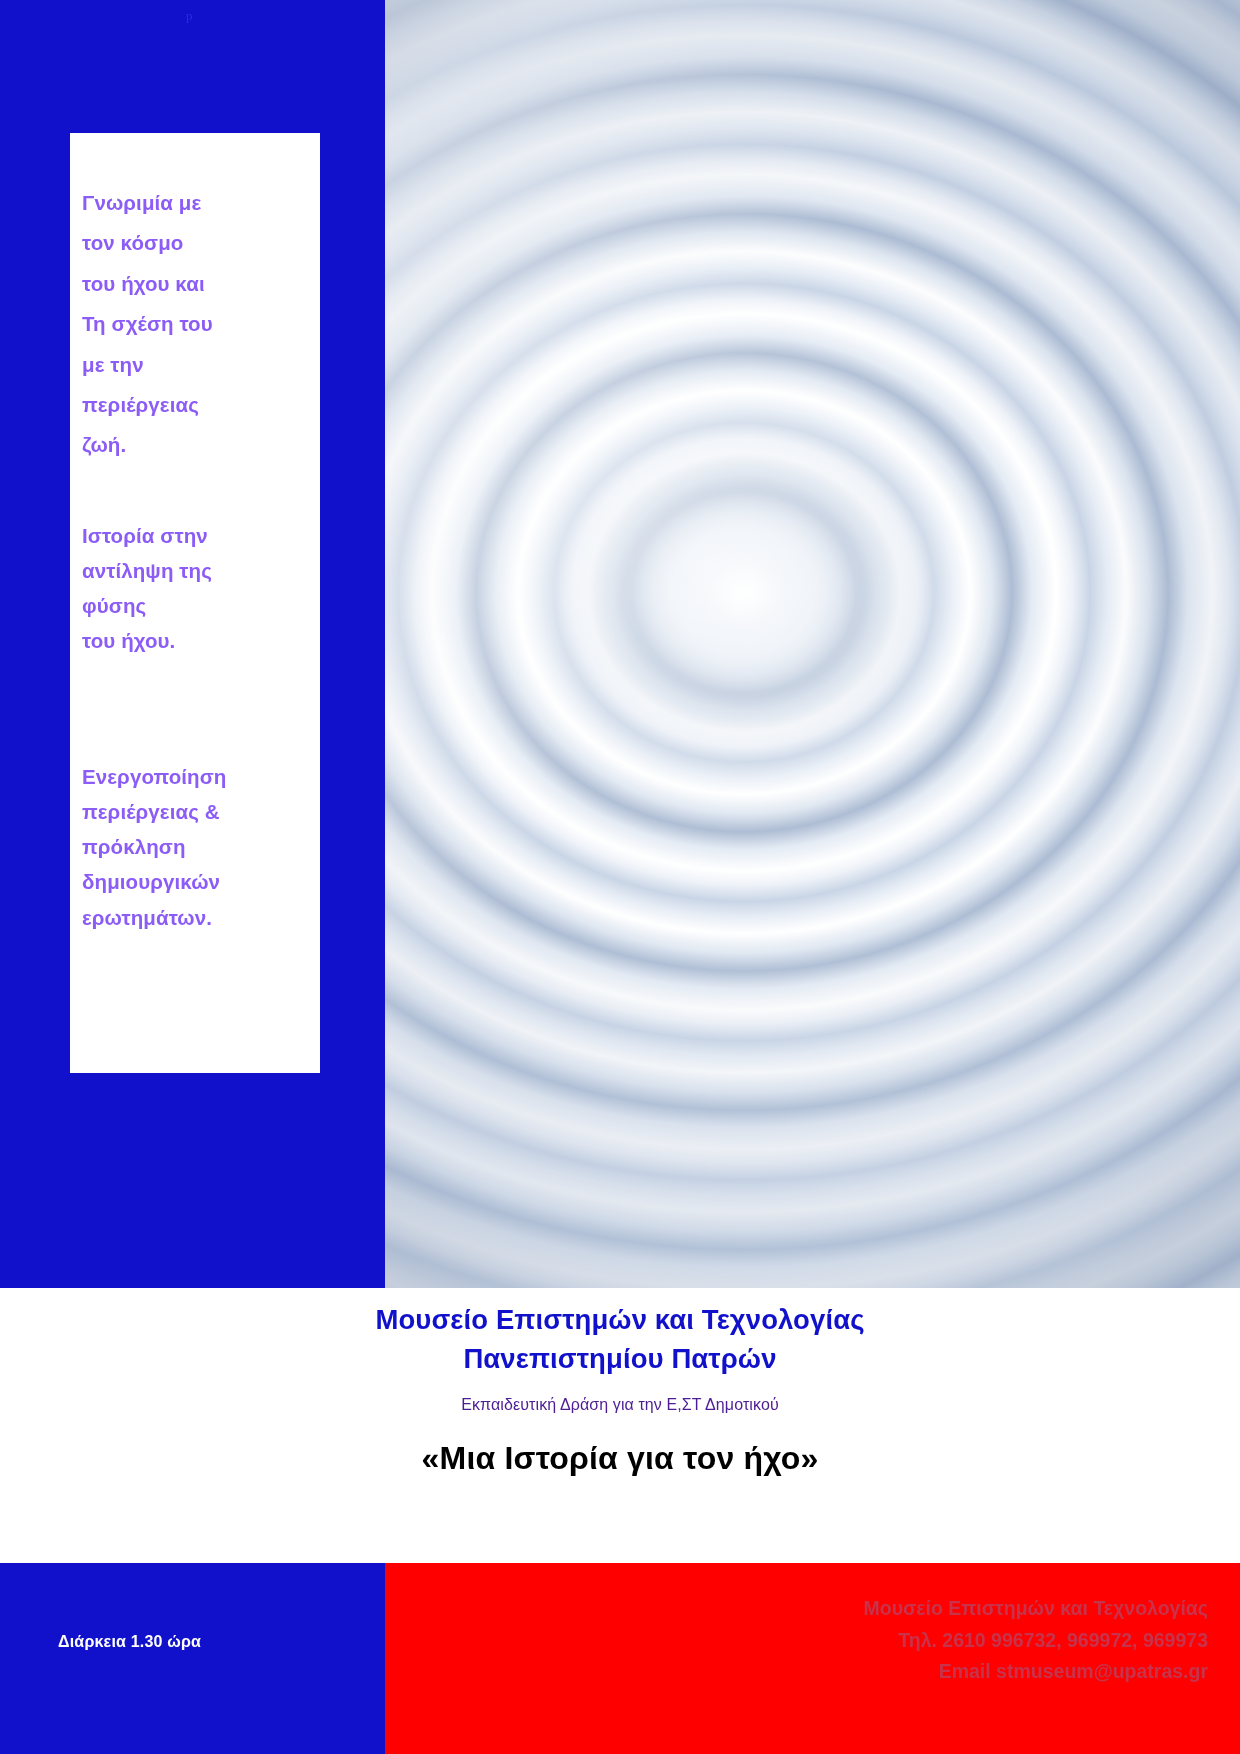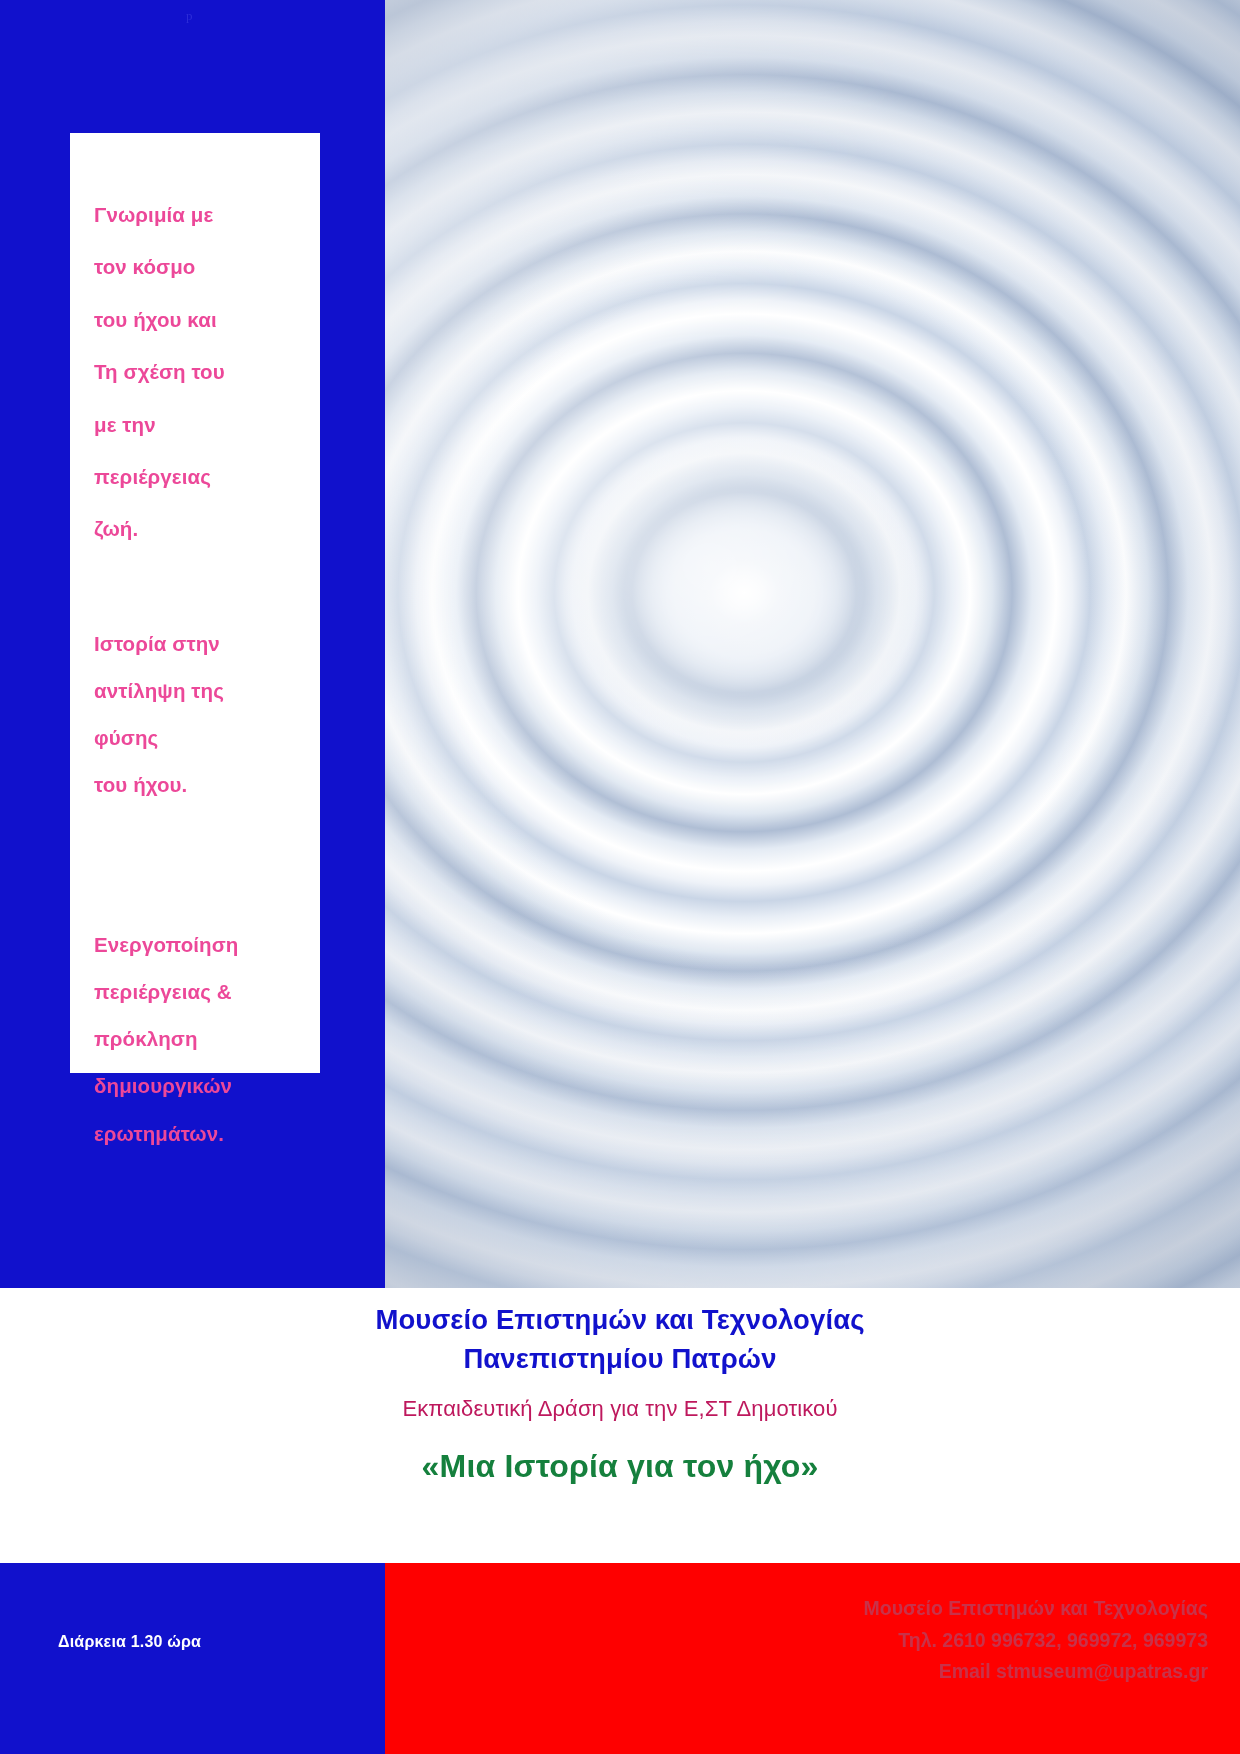--- a/index.html
+++ b/index.html
@@ -107,22 +107,22 @@
     position: absolute;
     left: 70px;
     top: 133px;
     width: 250px;
     height: 940px;
     background: #ffffff;
     box-sizing: border-box;
     padding: 50px 28px 20px 12px;
   }
   .text-panel p {
-    margin: 12px;
-    color: #ec4899;
+    margin: 0;
+    color: #8b5cf6;
     font-weight: bold;
     font-size: 20.5px;
     line-height: 1.97;
     letter-spacing: 0.1px;
   }
   .panel-gap-1 { height: 52px; }
   .panel-gap-2 { height: 100px; }
   .blk-tight p { line-height: 1.72; }
 
   
@@ -139,27 +139,27 @@
     color: #1111cc;
     font-weight: bold;
     font-size: 27.5px;
     line-height: 1.42;
     margin: 0;
     padding-top: 12px;
     letter-spacing: 0.1px;
   }
   .museum-line.second { padding-top: 0; }
   .action-line {
-    color: #be185d;
-    font-size: 22px;
+    color: #4c1d95;
+    font-size: 16px;
     margin: 18px 0 0 0;
     letter-spacing: 0.1px;
   }
   .title-line {
-    color: #15803d;
+    color: #000000;
     font-weight: bold;
     font-size: 32px;
     margin: 26px 0 0 0;
     letter-spacing: 0.2px;
   }
 
   
   .footer {
     position: absolute;
     left: 0;

